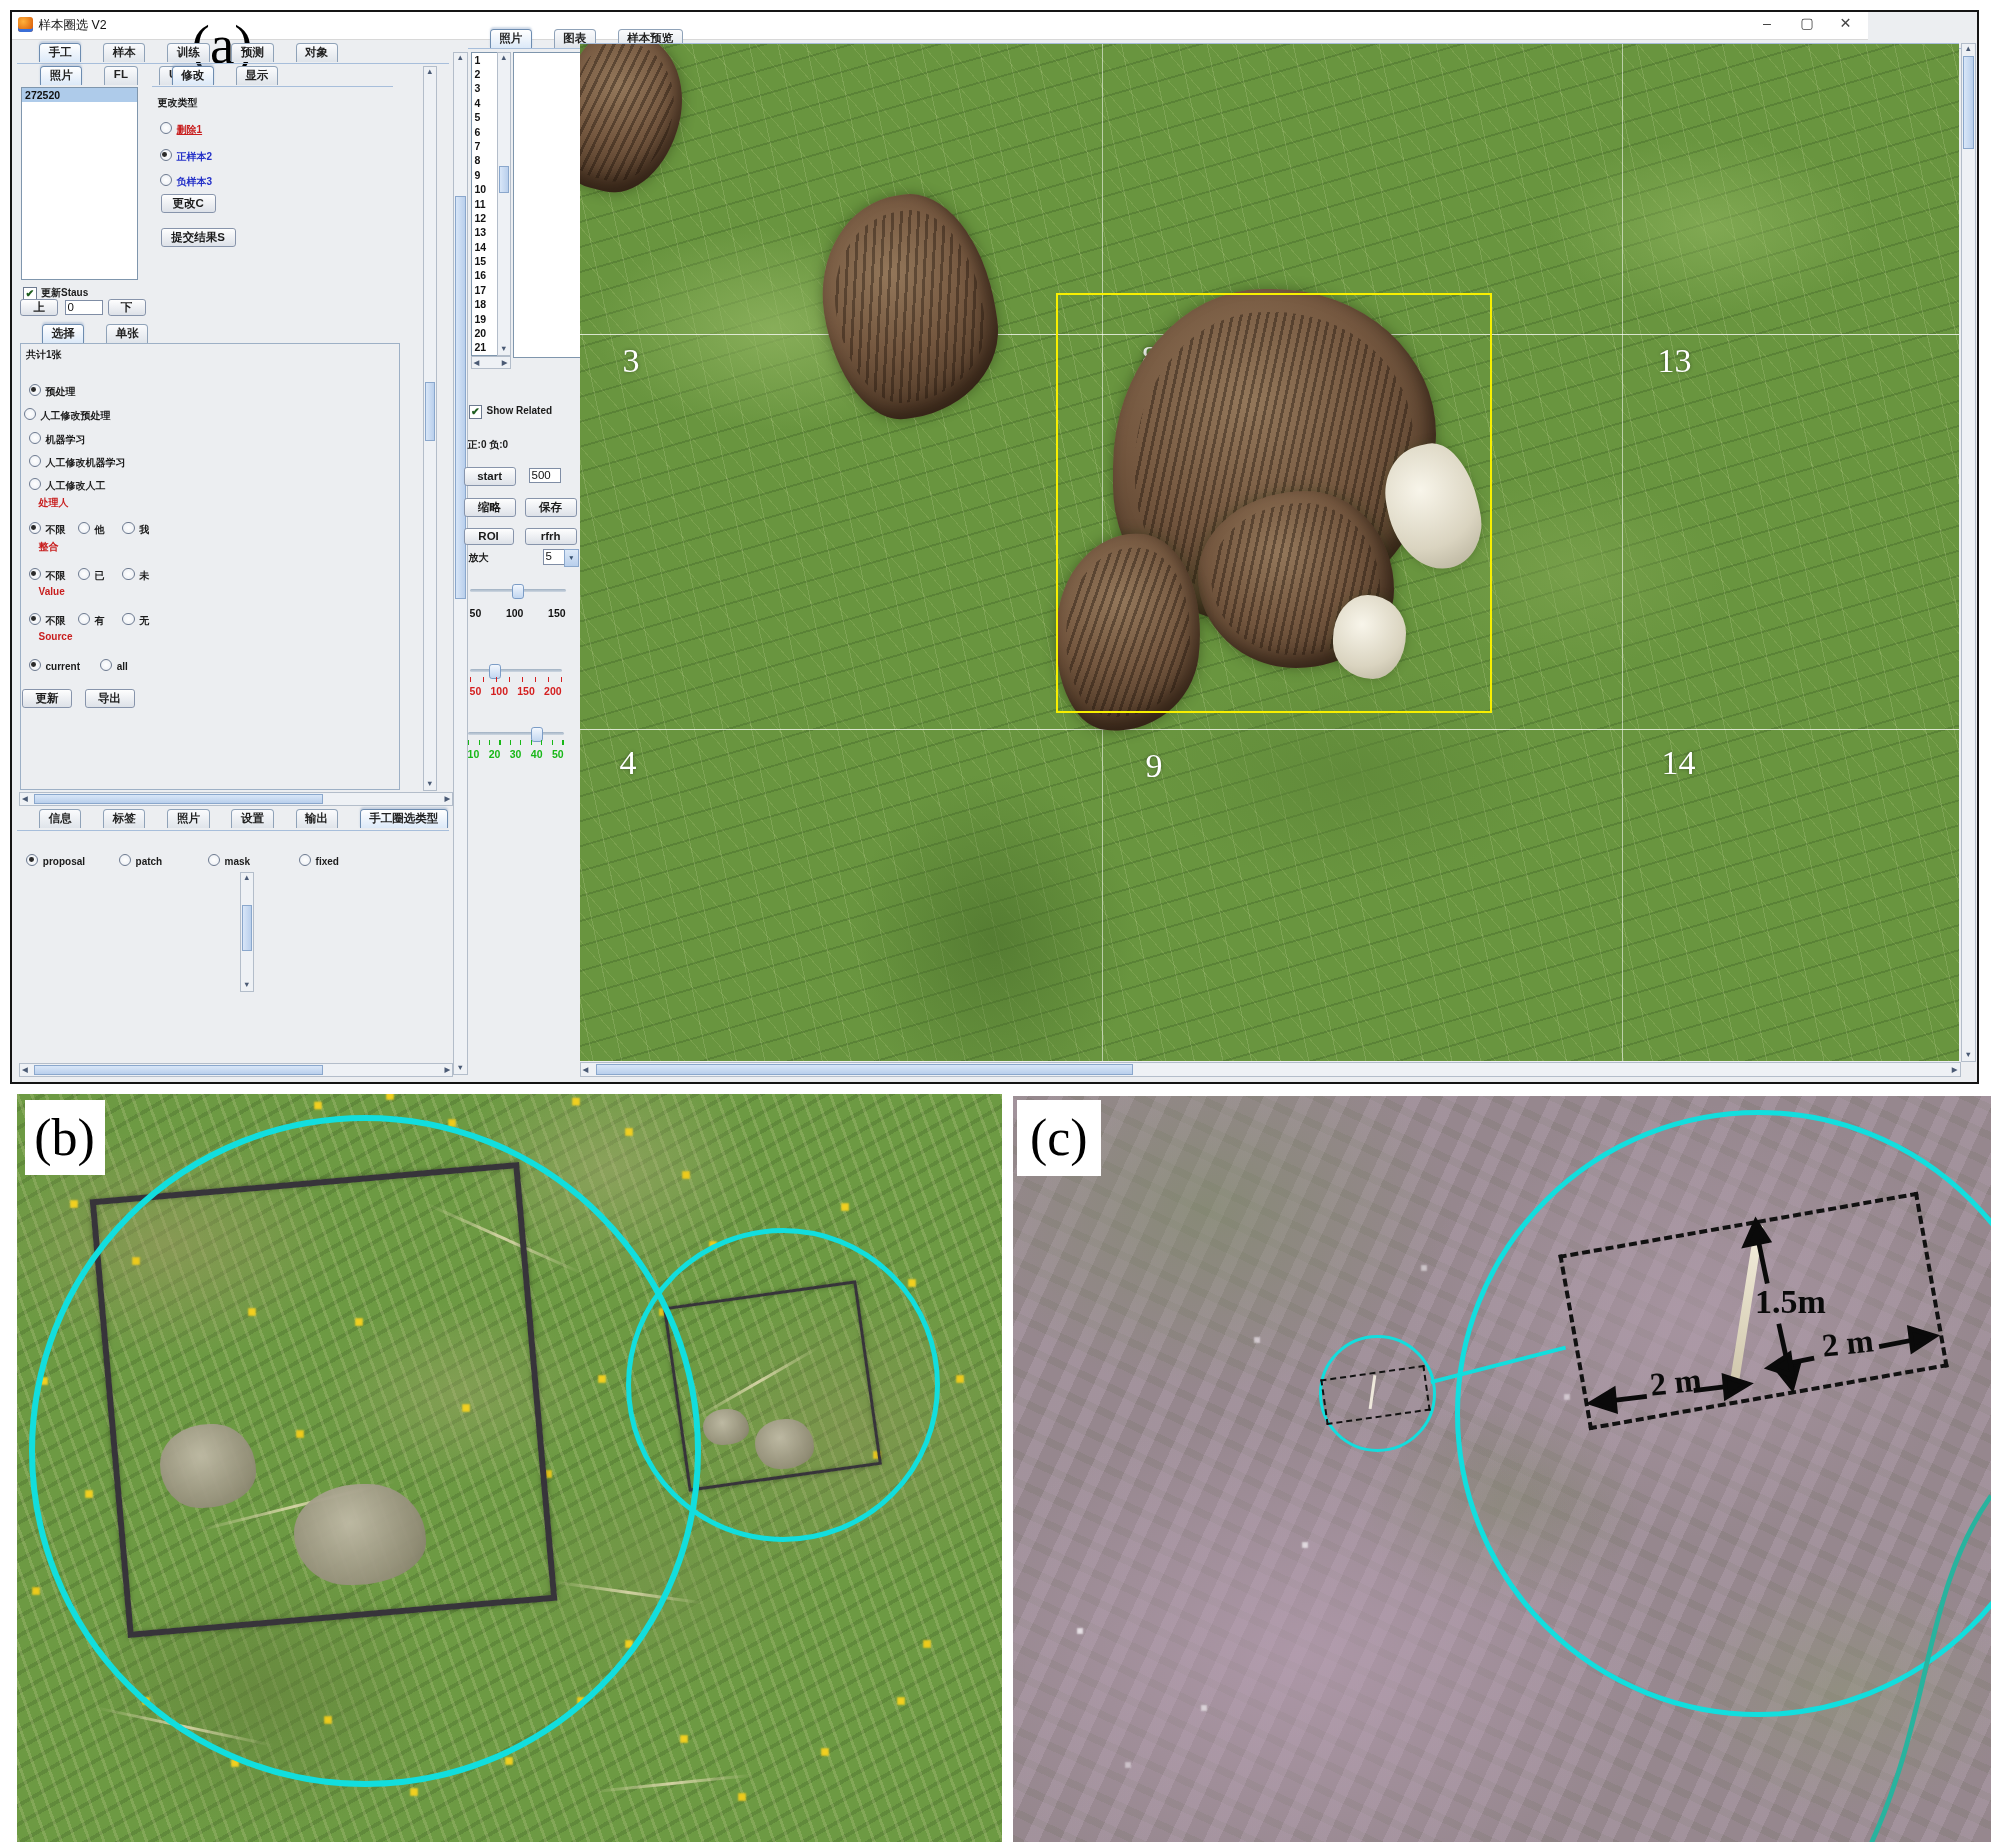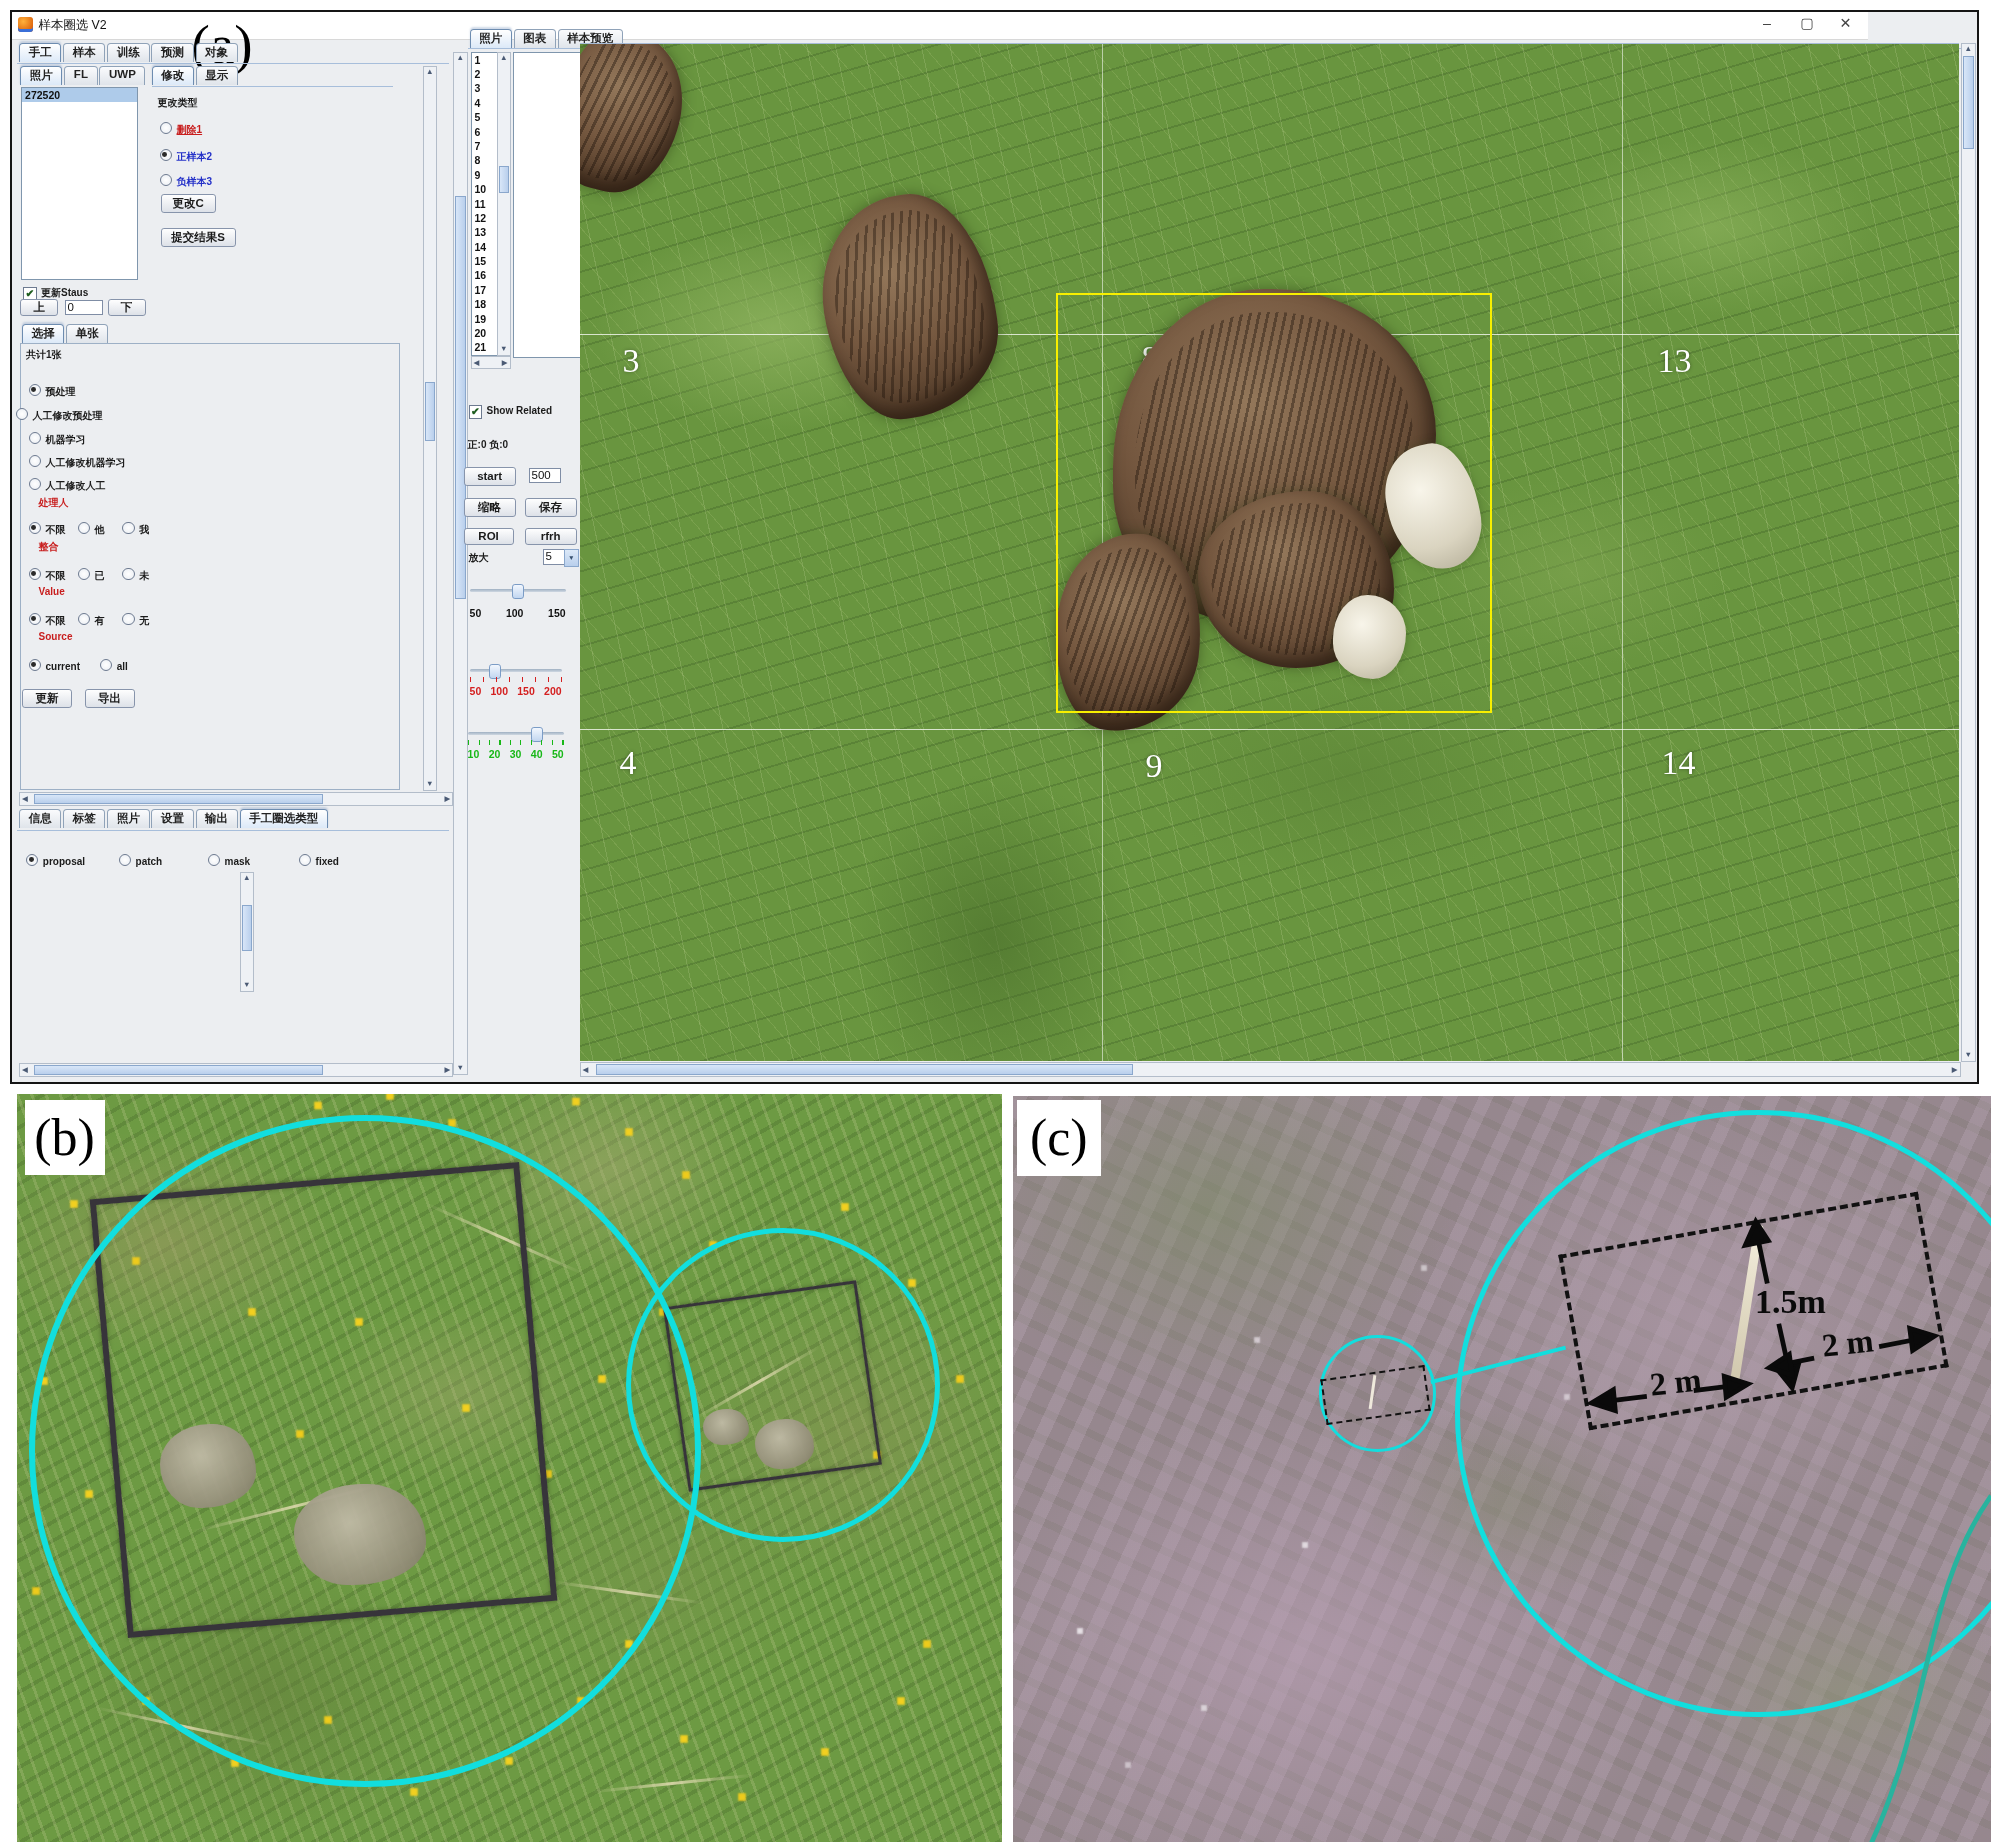--- a/index.html
+++ b/index.html
@@ -10,21 +10,21 @@
   #win{left:9.6px;top:9.6px;width:1965px;height:1070px;border:2.9px solid #151515;background:#eceef1;}
   .titlebar{left:0;top:0;width:100%;height:27px;background:#fff;border-bottom:1px solid #d8d8d8;}
   .appicon{left:6.7px;top:5.7px;width:14.3px;height:14.3px;border-radius:2.9px;
            background:radial-gradient(circle at 35% 30%,#ffb13b,#e06a10 70%);
            box-shadow:inset 0 -2.9px 0 #3a6fd8;}
   .apptitle{left:27px;top:5.7px;font-size:12.4px;color:#111;}
   .winctl{top:3.8px;font-size:14.3px;color:#444;width:29px;text-align:center;cursor:default;}
   
   .tabrow{display:flex;gap:1.9px;}
   .tab{padding:1.9px 8.6px;font-size:11.5px;font-weight:bold;color:#222;background:linear-gradient(#fafbfd,#dfe4ea);
-       border:1px solid #8fa2b8;border-bottom:none;border-radius:3.8px 3.8px 0 0;white-space:nowrap;}
+       border:1px solid #8fa2b8;border-bottom:none;border-radius:3.8px 3.8px 0 0;white-space:nowrap;margin-left:20px;}
   .tab.sel{background:linear-gradient(#ffffff,#dce9f8);border-color:#6d8cb0;position:relative;top:0px;box-shadow:0 -1.9px 1.9px rgba(120,150,190,.35);}
   .tabline{height:1.9px;background:#a7bedb;}
   
   .btn{background:linear-gradient(#fefefe,#dde1e8);border:1px solid #8794ab;border-radius:2.9px;
        font-size:11.5px;font-weight:bold;color:#1b1b1b;text-align:center;line-height:15.3px;}
   .inp{background:#fff;border:1px solid #7f8da5;font-size:11.5px;color:#111;padding:0 1.9px;line-height:13.4px;}
   .radio{width:10.5px;height:10.5px;border-radius:50%;border:1px solid #6d7a90;background:radial-gradient(#ffffff,#e8ecf2);display:inline-block;vertical-align:-1.9px;}
   .radio.on::after{content:"";display:block;width:4.8px;height:4.8px;border-radius:50%;background:#2b2b2b;margin:1.9px;}
   .chk{width:11.5px;height:11.5px;border:1px solid #6d7a90;background:#fff;display:inline-block;
        font-size:10.5px;line-height:10.5px;text-align:center;color:#1d5c1d;font-weight:bold;vertical-align:-1.9px;}
@@ -175,21 +175,21 @@
   <div class="abs tabrow" style="left:10.5px;top:312px">
     <div class="tab sel">选择</div>
     <div class="tab">单张</div>
   </div>
   <div class="abs" style="left:8.6px;top:331px;width:378px;height:445px;border:1px solid #9db0c6"></div>
   <div class="abs lbl" style="left:14.3px;top:336px">共计1张</div>
 
   <div class="abs" style="left:17px;top:369px">
     <span class="radio on"></span>
     <span class="lbl">预处理</span></div>
-  <div class="abs" style="left:4px;top:393px">
+  <div class="abs" style="left:12px;top:393px">
     <span class="radio"></span>
     <span class="lbl">人工修改预处理</span></div>
   <div class="abs" style="left:17px;top:417px">
     <span class="radio"></span>
     <span class="lbl">机器学习</span></div>
   <div class="abs" style="left:17px;top:440px">
     <span class="radio"></span>
     <span class="lbl">人工修改机器学习</span></div>
   <div class="abs" style="left:17px;top:463px">
     <span class="radio"></span>

